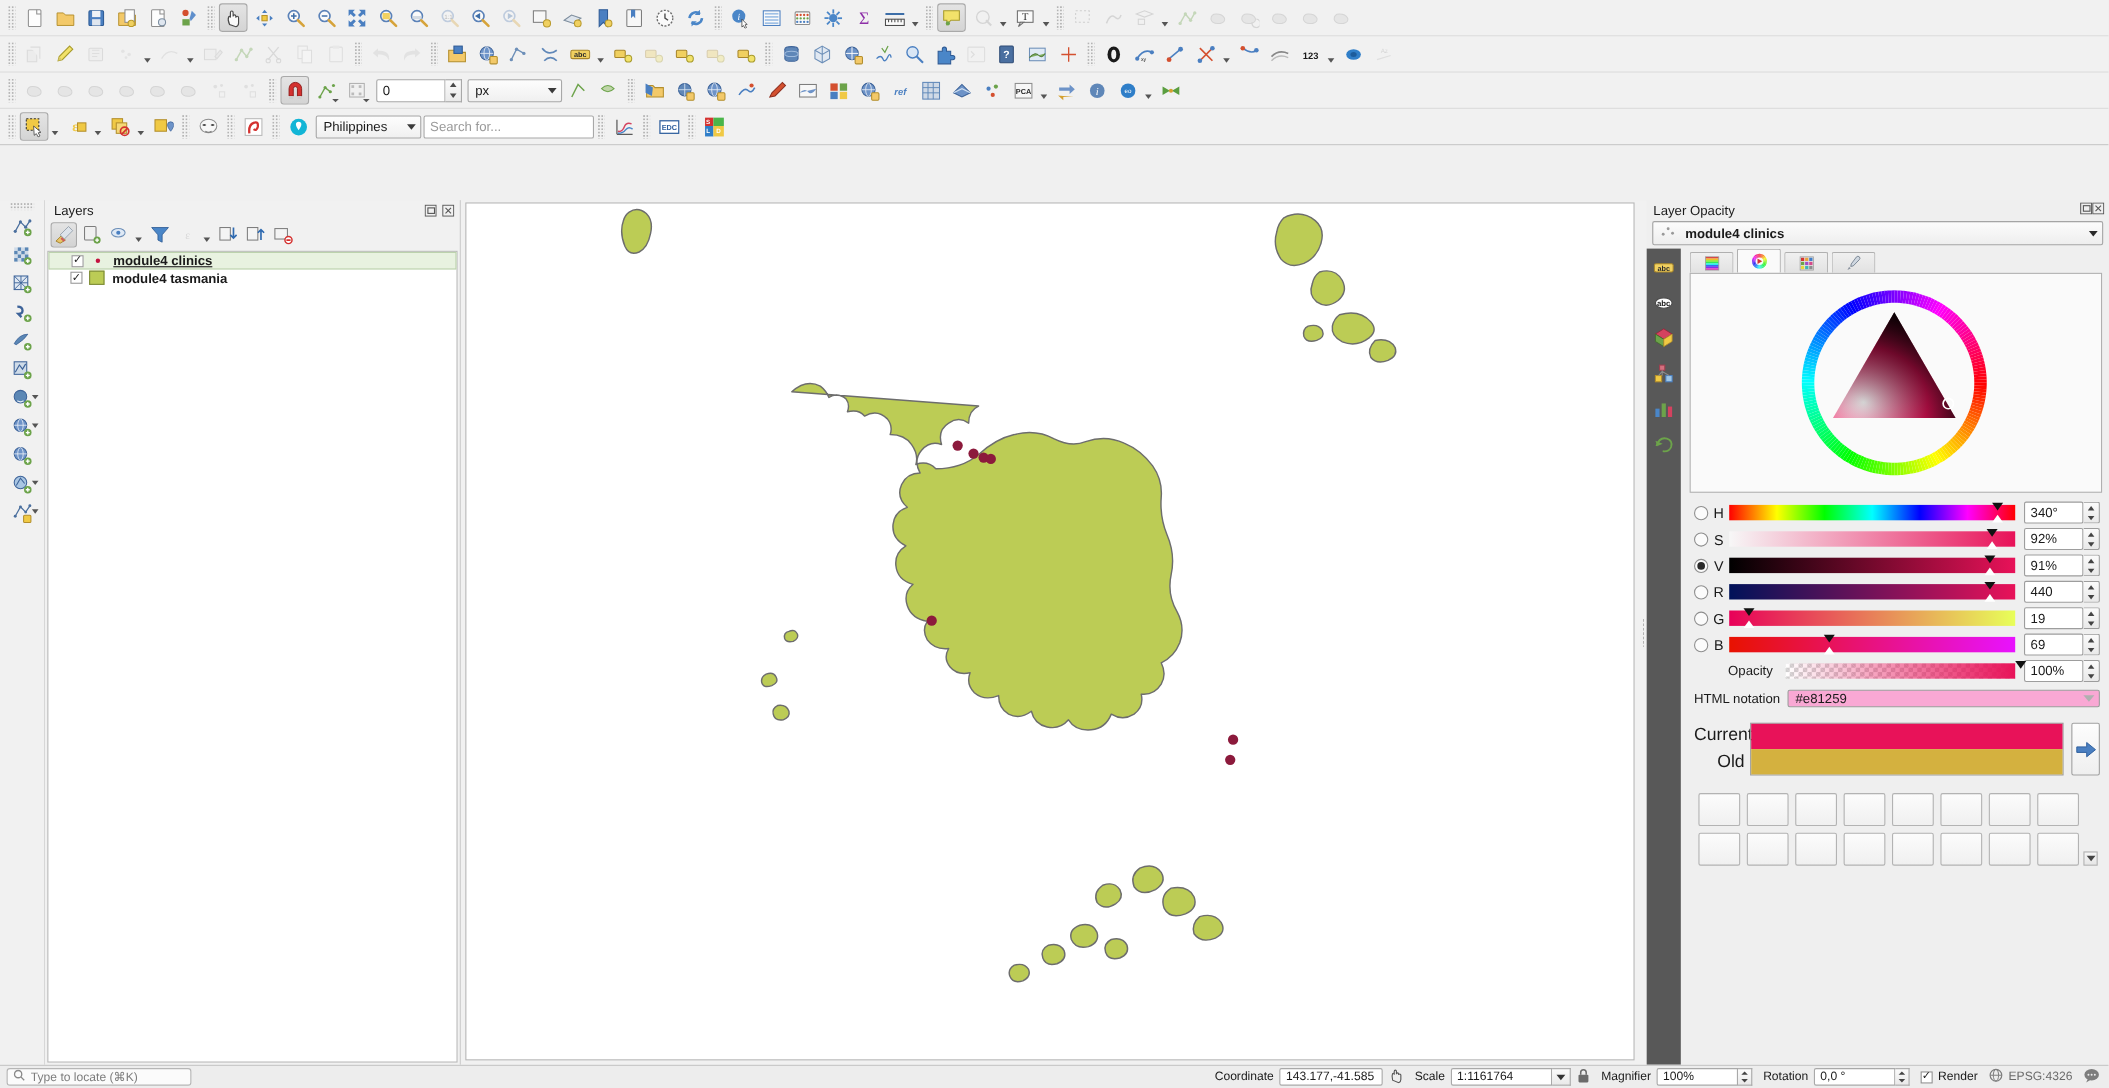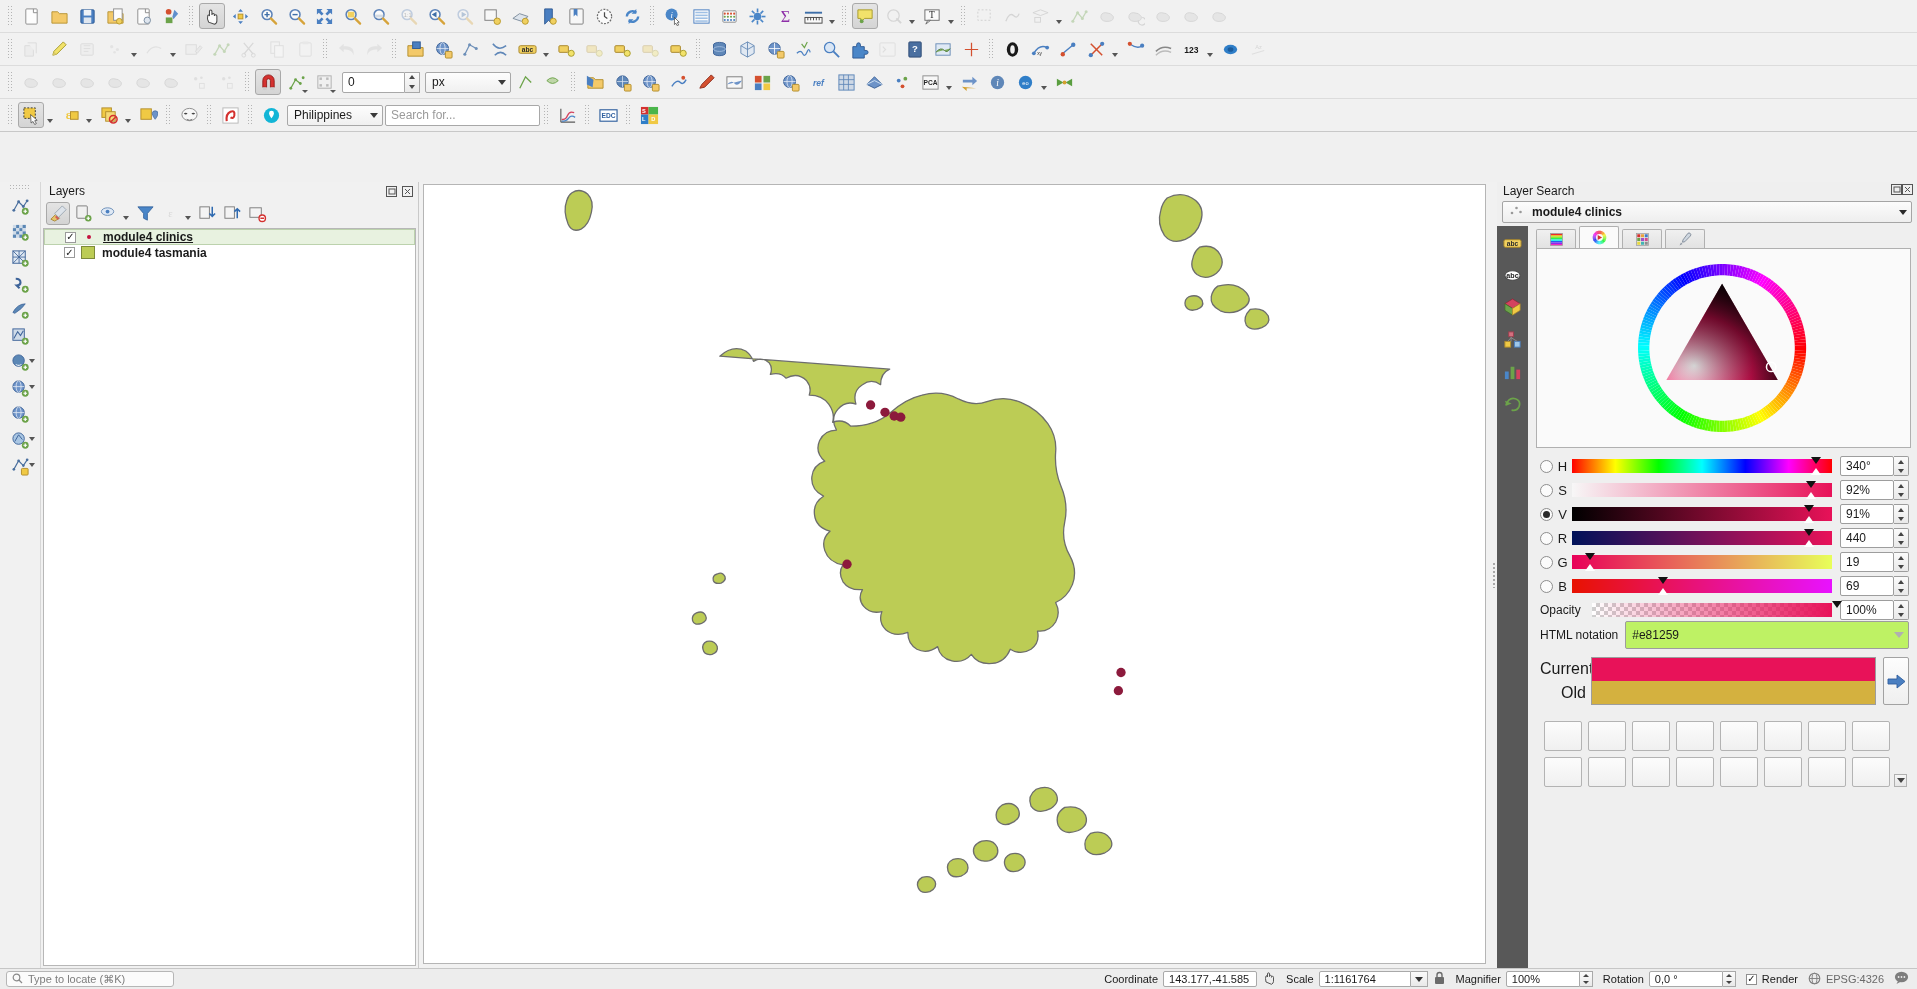--- a/index.html
+++ b/index.html
@@ -166,26 +166,26 @@
   .ramp .mkb { position:absolute; bottom:-2px; width:0;height:0;
     border-left:5px solid transparent;border-right:5px solid transparent;border-bottom:7px solid #fff; transform: translateX(-5px); }
   .numbox { width: 54px; height: 20px; border:1px solid #9d9d9d; background:#fff; border-radius:2px;
             display:flex;align-items:center;padding-left:5px; font-size:12px; margin-left: 8px; flex:0 0 auto;}
   .numspin { width:15px;height:20px;border:1px solid #9d9d9d;border-left:none;border-radius:0 2px 2px 0;
              background:linear-gradient(#fbfbfb,#e9e9e9);display:flex;flex-direction:column;align-items:center;justify-content:space-around;flex:0 0 auto;}
   .numspin i{width:0;height:0;border-left:3px solid transparent;border-right:3px solid transparent;}
   .numspin i.up{border-bottom:4px solid #444;} .numspin i.dn{border-top:4px solid #444;}
 
   .orow { display:flex; align-items:center; height: 24px; }
-  .orow .ol { width: 52px; font-size:12px; flex:0 0 auto; }
+  .orow .ol { width: 52px; font-size:12px; flex:0 0 auto;margin-left:31px; }
   .checker { flex:1; height:14px; position:relative; }
 
   .htmlrow { display:flex; align-items:center; height: 26px; padding-left: 10px; padding-right: 8px; }
   .htmlrow .hl { font-size: 12px; margin-right: 7px; }
-  .htmlbox { flex:1; height: 28px; border:1px solid #9d9d9d; background:#bef264; border-radius:2px;
+  .htmlbox { flex:1; height: 16px; border:1px solid #9d9d9d; background:#f9a8d4; border-radius:2px;
              display:flex;align-items:center; padding: 0 4px 0 6px; font-size:12px; }
   .htmlbox .hc { margin-left:auto; width:0;height:0;border-left:5px solid transparent;border-right:5px solid transparent;border-top:6px solid #b0b0b0; }
 
   .cmpblock { display:flex; align-items:center; padding: 9px 8px 0 10px; }
   .cmplabels { width: 46px; display:flex;flex-direction:column; font-size:16px; flex:0 0 auto; }
   .cmplabels div { height: 24px; display:flex; align-items:center; }
   .cmplabels div:last-child { justify-content:flex-end; }
   .cmpbars { flex:1; border:1px solid #9d9d9d; display:flex; flex-direction:column; margin-left:5px;}
   .cmpbars div { height: 23px; }
   .arrowbtn { width: 26px; height: 48px; margin-left: 7px; border:1px solid #a2a2a2; border-radius:2px;
@@ -1323,21 +1323,21 @@
               <circle cx="493.3774104683195" cy="390" r="3.6" fill="#8c1a3c"></circle>
             </g>
         </svg>
       </div>
     </div>
 
     <div class="vsplit"></div>
 
     <div class="styling">
       <div class="st-hd">
-        <span class="ttl">Layer Search</span>
+        <span class="ttl">Layer Opacity</span>
         <span class="pb">
           <svg width="11" height="11" viewBox="0 0 11 11">
               <rect x="0.5" y="0.5" width="10" height="10" fill="none" stroke="#555"></rect>
               <rect x="3" y="3" width="6" height="5" fill="none" stroke="#555"></rect>
             </svg>
         </span>
         <span class="pb">
           <svg width="11" height="11" viewBox="0 0 11 11">
               <rect x="0.5" y="0.5" width="10" height="10" fill="none" stroke="#555"></rect>
               <path d="M3 3 L8 8 M8 3 L3 8" stroke="#555" fill="none"></path>

